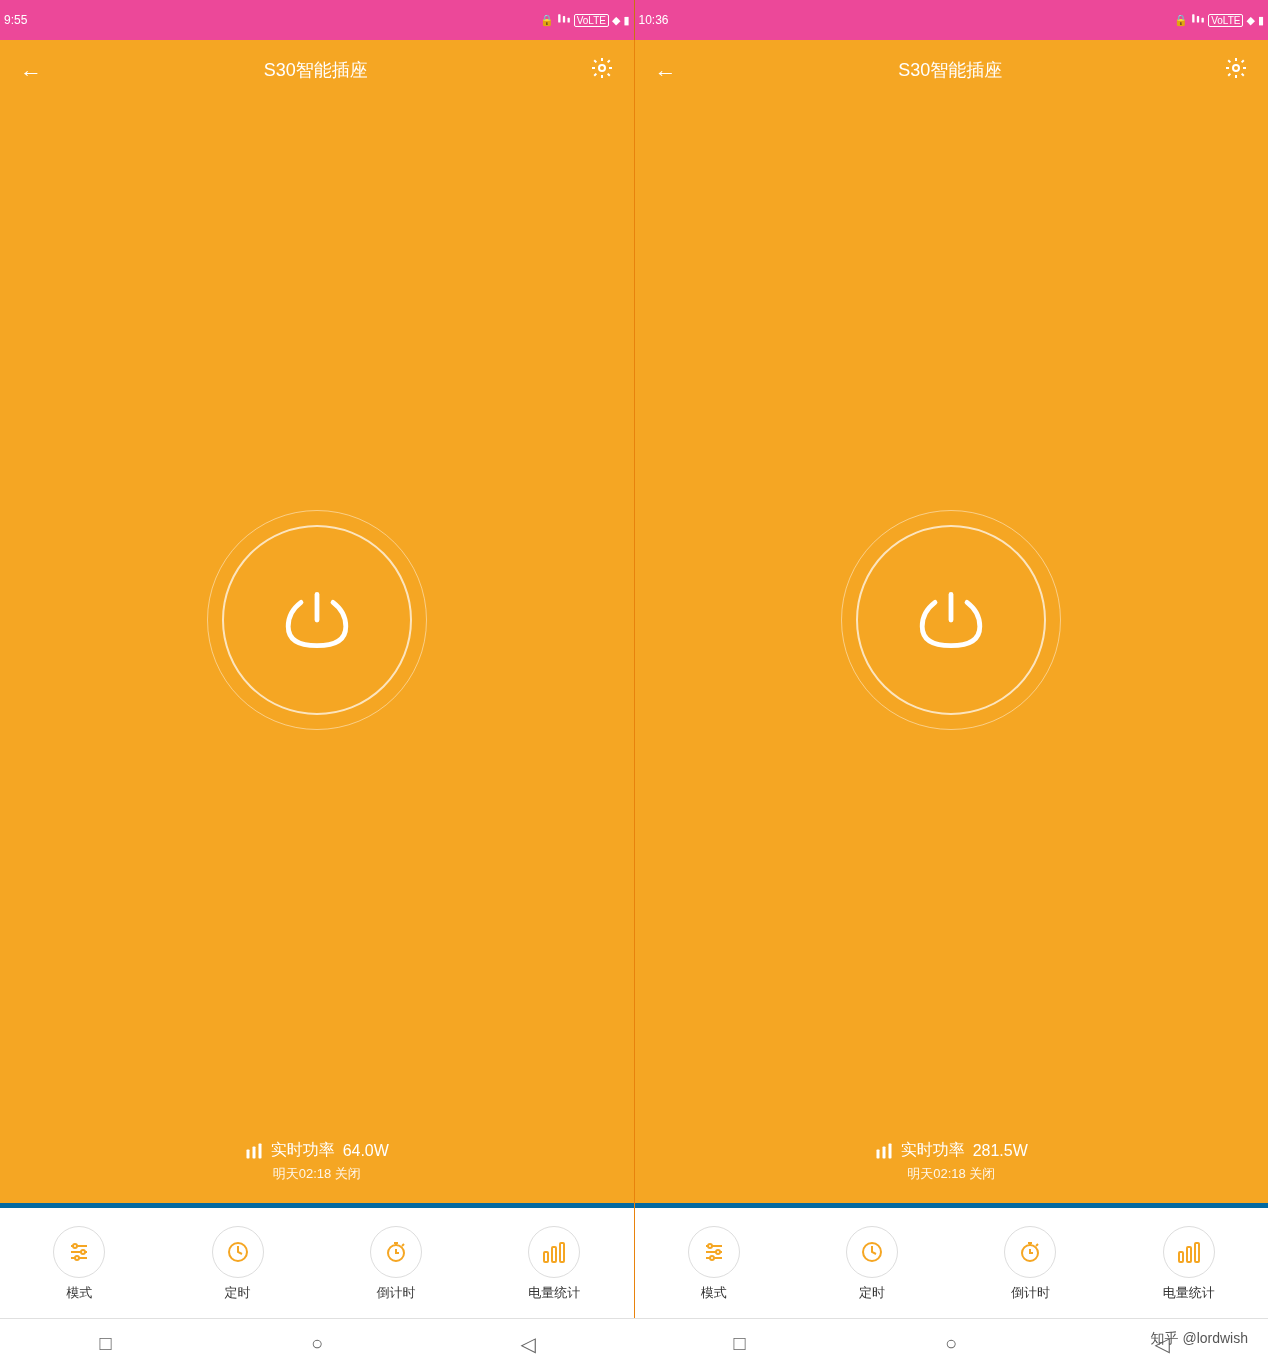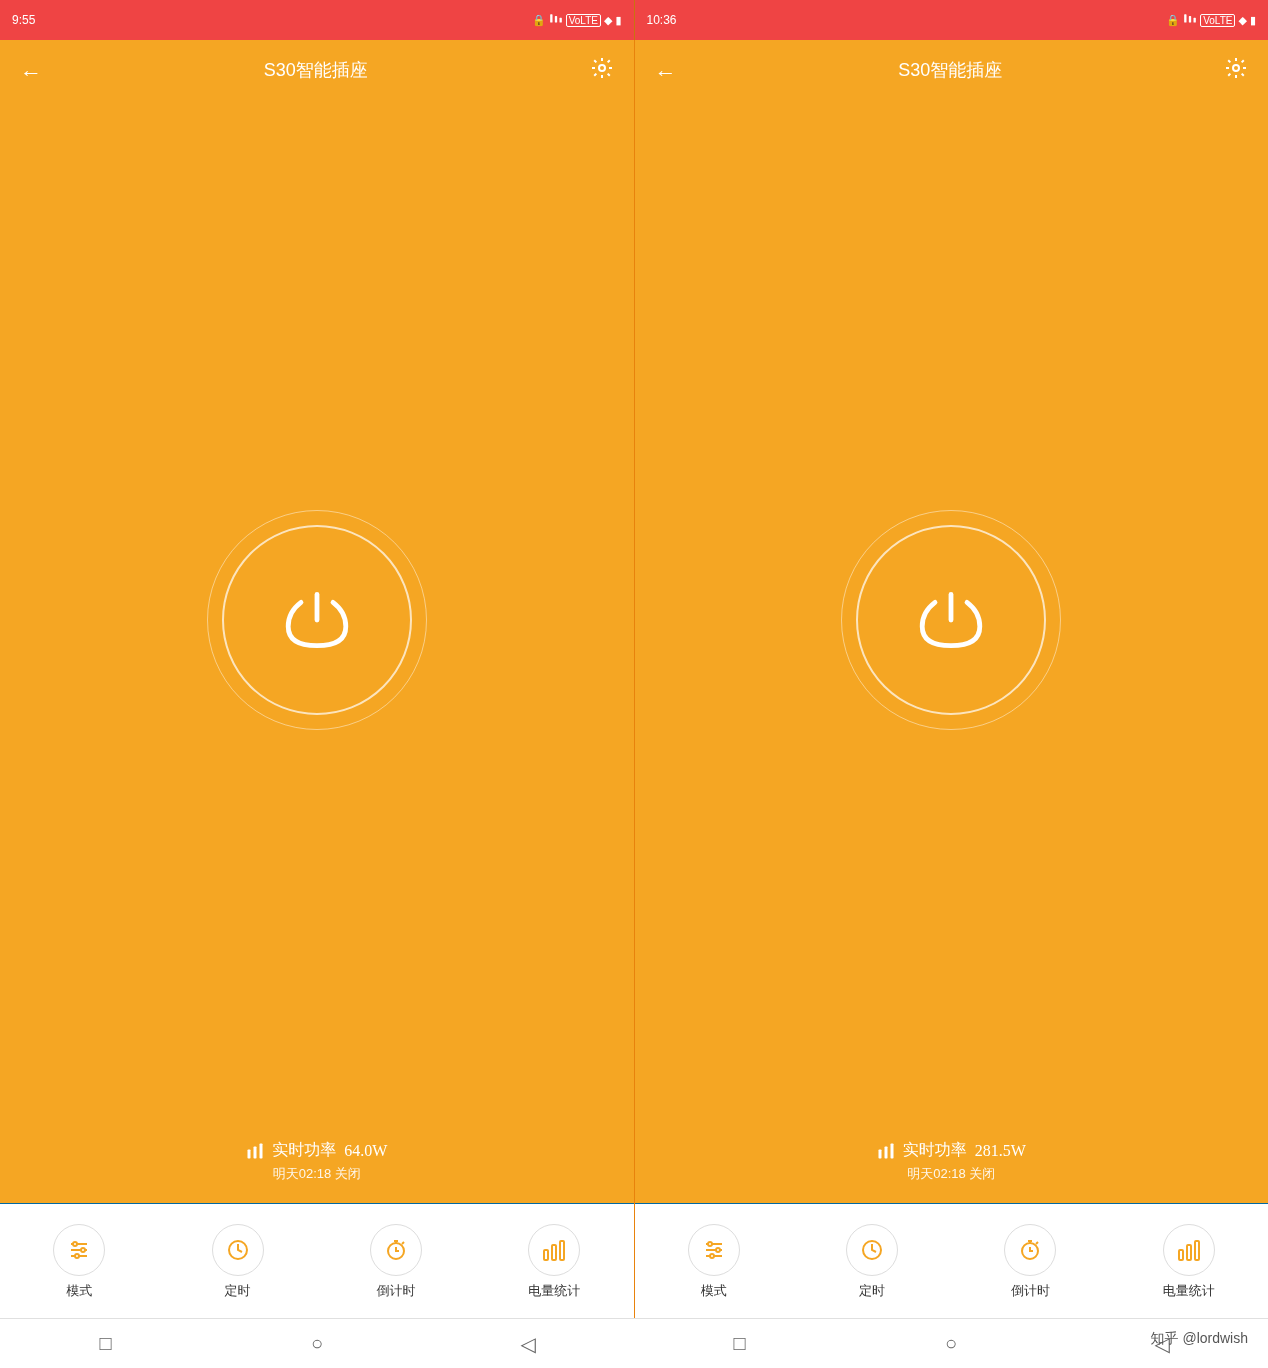--- a/index.html
+++ b/index.html
@@ -99,36 +99,35 @@
       margin-bottom: 20px;
       color: white;
     }
     .power-realtime {
       display: flex;
       align-items: center;
       justify-content: center;
       gap: 8px;
       font-size: 16px;
       margin-bottom: 4px;
-      font-family: Liberation Serif, serif;
     }
     .power-schedule {
       font-size: 13px;
       opacity: 0.9;
     }
 
     
     .bottom-toolbar {
       display: flex;
       background: white;
       padding: 10px 0 8px;
       justify-content: space-around;
       align-items: center;
       height: 115px;
-      border-top: 1px solid #0369a1;
+      border-top: 5px solid #0369a1;
     }
 
     .toolbar-item {
       display: flex;
       flex-direction: column;
       align-items: center;
       gap: 6px;
       cursor: pointer;
       min-width: 60px;
     }
@@ -182,22 +181,22 @@
 
     .dual-status-bar {
       display: flex;
       height: 40px;
     }
     .dual-status-bar .status-half {
       flex: 1;
       display: flex;
       align-items: center;
       justify-content: space-between;
-      padding: 0 12px;
-      background: #ef4444;
+      padding: 0 4px;
+      background: #ec4899;
       color: white;
       font-size: 12px;
     }
     .dual-status-bar .status-half:first-child {
       border-right: 1px solid #c97310;
     }
   </style>
 </head>
 <body>
 

